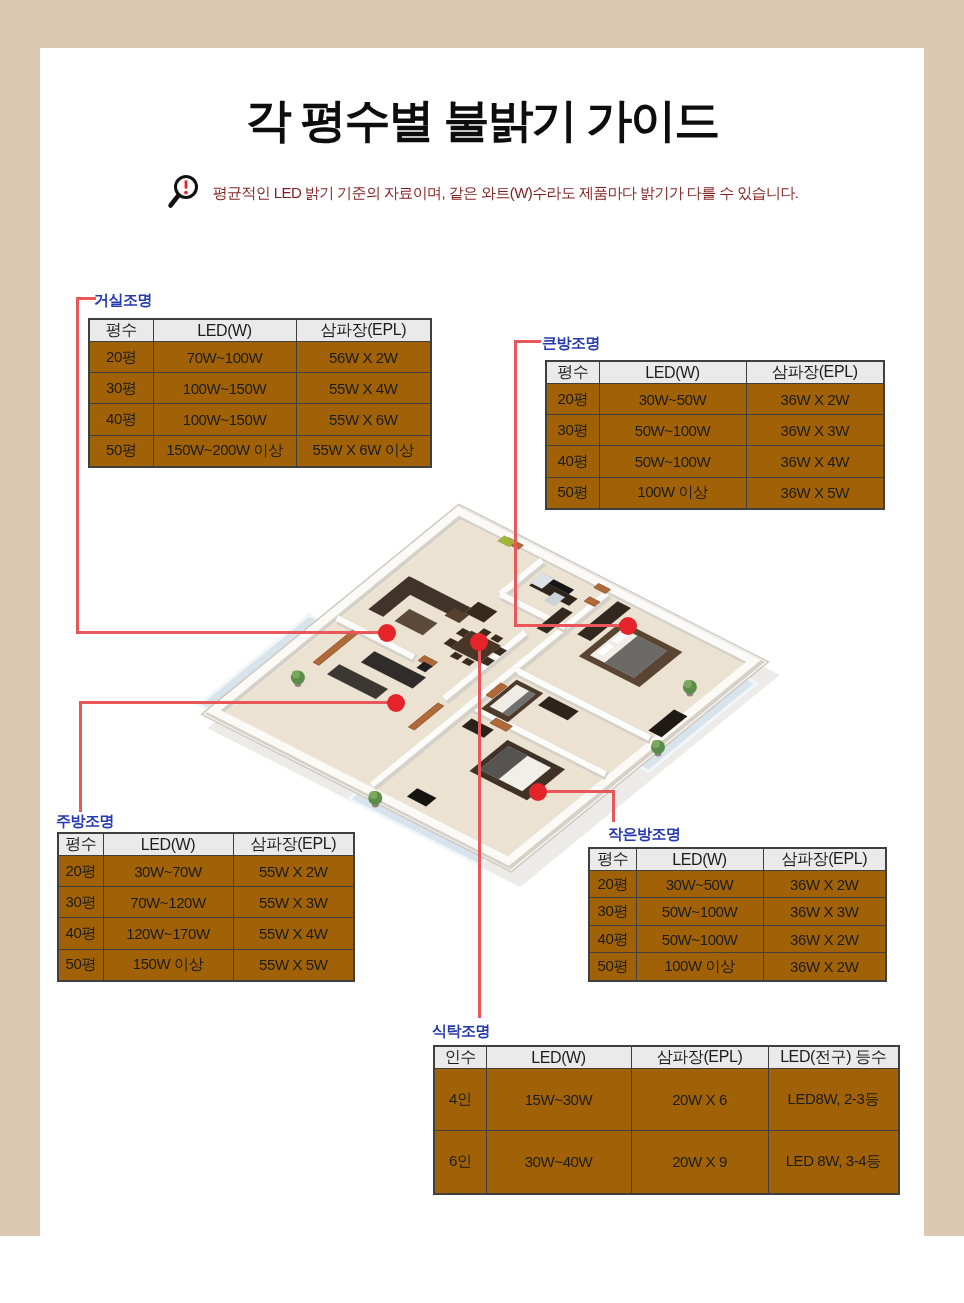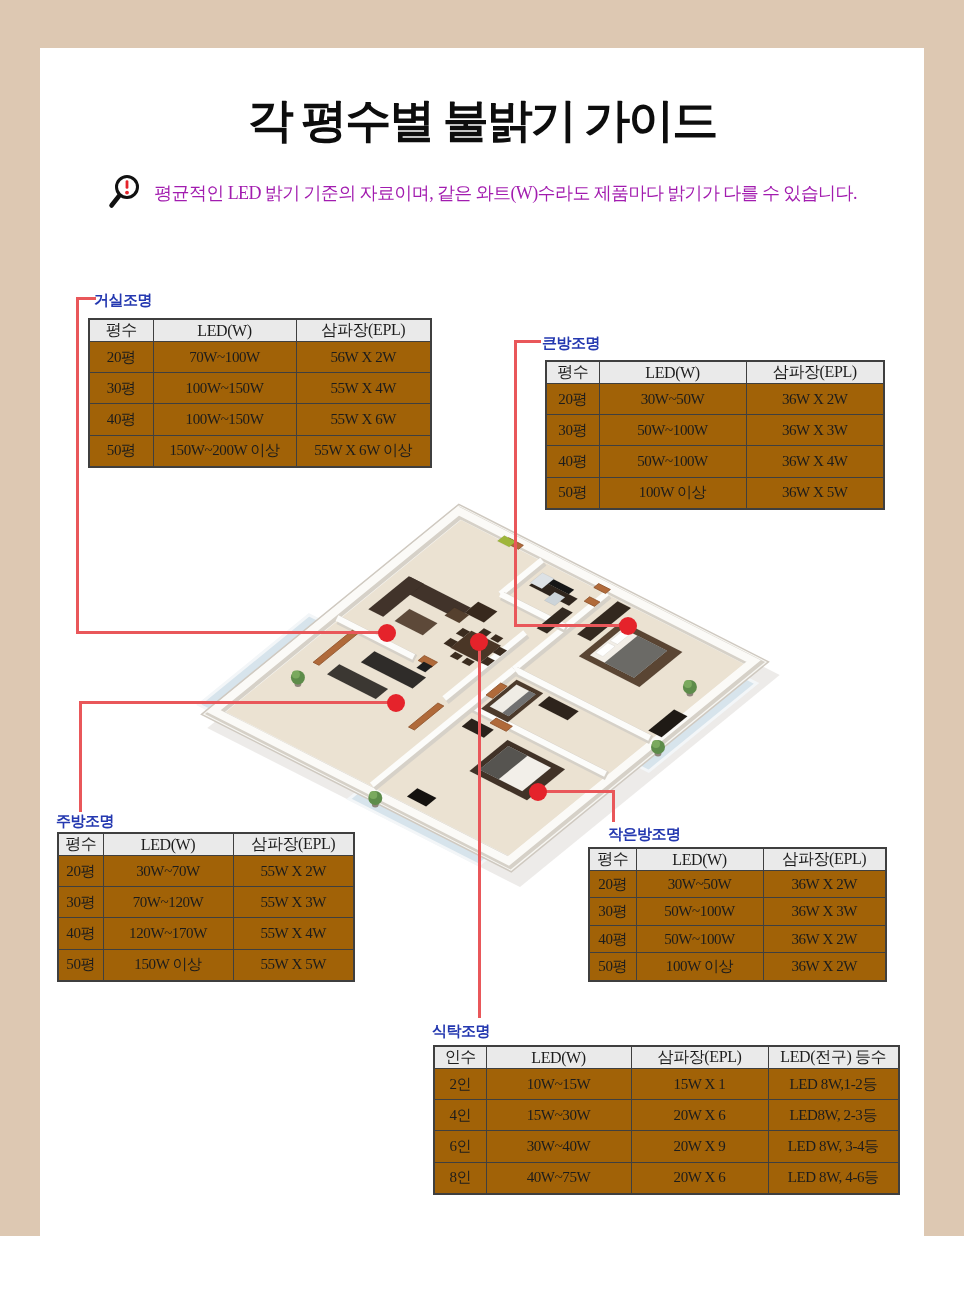--- a/index.html
+++ b/index.html
@@ -1,22 +1,22 @@
 <!DOCTYPE html>
 <html style="--frame-beige: #ddc8b2; --label-blue: #2438b0; --line-red: #e9575a; --dot-red: #e5232b; --header-gray: #eaeaea; --table-border: #3f3f3f; --floor-tan: #ebe2d2;"><head>
 <meta charset="utf-8">
 <style>
   html,body{margin:0;padding:0;}
   body{width:964px;height:1303px;overflow:hidden;font-family:"Liberation Sans","DejaVu Sans",sans-serif;}
-  .page{position:absolute;left:0;top:0;width:964px;height:1236px;background:var(--frame-beige,#ddc8b2);font-family:Liberation Serif, serif;}
+  .page{position:absolute;left:0;top:0;width:964px;height:1236px;background:var(--frame-beige,#ddc8b2);}
   .content{position:absolute;left:40px;top:48px;width:884px;height:1206px;background:#ffffff;}
   .title{position:absolute;left:0;right:0;top:90px;margin:0;text-align:center;
          font-size:46px;font-weight:800;letter-spacing:-2px;color:#0d0d0d;}
   .notice{position:absolute;left:0;right:0;top:172px;display:flex;justify-content:center;align-items:center;gap:9px;}
-  .notice-text{font-size:18px;color:#a21caf;letter-spacing:-0.6px;text-align:center;}
+  .notice-text{font-size:15px;color:#7f1d1d;letter-spacing:-0.6px;text-align:center;}
   .tlabel{position:absolute;font-size:15px;font-weight:bold;color:var(--label-blue,#2438b0);letter-spacing:-0.5px;}
   .dtable{position:absolute;border-collapse:collapse;table-layout:fixed;background:#a16207;
           border:2px solid var(--table-border,#3f3f3f);}
   .dtable th,.dtable td{border:1.5px solid var(--table-border,#3f3f3f);padding:0;text-align:center;
           font-size:15px;color:#1c1c1c;letter-spacing:-0.4px;}
   .dtable th{background:var(--header-gray,#eaeaea);font-weight:normal;font-size:16px;}
   .lh{position:absolute;height:2.5px;background:var(--line-red,#e9575a);z-index:5;}
   .lv{position:absolute;width:2.5px;background:var(--line-red,#e9575a);z-index:5;}
   .dot{position:absolute;width:18px;height:18px;border-radius:50%;background:var(--dot-red,#e5232b);z-index:6;}
   #floorplan{position:absolute;left:170px;top:498px;width:630px;height:410px;z-index:1;}
@@ -311,38 +311,26 @@
   <thead>
         <tr>
           <th>인수</th>
           <th>LED(W)</th>
           <th>삼파장(EPL)</th>
           <th>LED(전구) 등수</th>
         </tr>
       </thead>
       <tbody>
         <tr>
-          <td>2인</td>
-          <td>10W~15W</td>
-          <td>15W X 1</td>
-          <td>LED 8W,1-2등</td>
-        </tr>
-        <tr>
           <td>4인</td>
           <td>15W~30W</td>
           <td>20W X 6</td>
           <td>LED8W, 2-3등</td>
         </tr>
         <tr>
           <td>6인</td>
           <td>30W~40W</td>
           <td>20W X 9</td>
           <td>LED 8W, 3-4등</td>
         </tr>
-        <tr>
-          <td>8인</td>
-          <td>40W~75W</td>
-          <td>20W X 6</td>
-          <td>LED 8W, 4-6등</td>
-        </tr>
       </tbody>
     </table>
 </div>
 
 </body></html>

